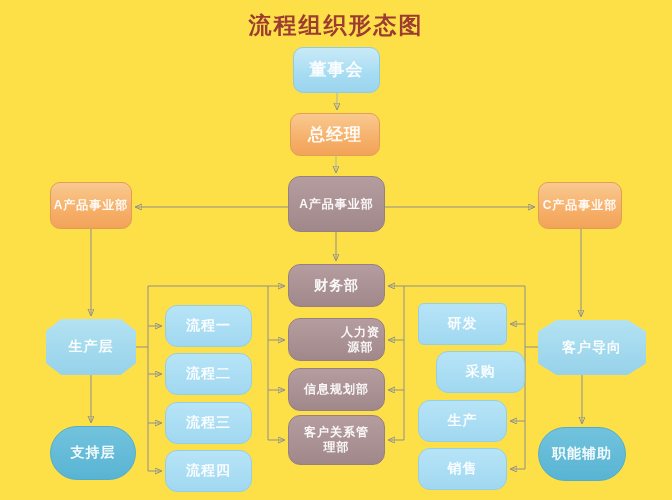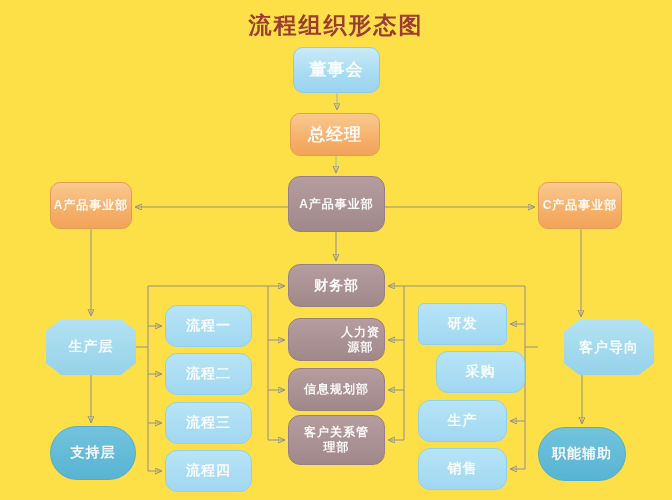--- a/index.html
+++ b/index.html
@@ -80,21 +80,21 @@
   #proc1        {left:165px;top:305px;width:87px;height:42px;}
   #proc2        {left:165px;top:353px;width:87px;height:42px;}
   #proc3        {left:165px;top:402px;width:87px;height:42px;}
   #proc4        {left:165px;top:450px;width:87px;height:42px;}
   #rnd          {left:418px;top:303px;width:89px;height:42px;border-radius:6px;}
   #purch        {left:436px;top:351px;width:89px;height:42px;}
   #prod         {left:418px;top:400px;width:89px;height:42px;}
   #sales        {left:418px;top:448px;width:89px;height:42px;}
   #prodLayer    {left:46px; top:319px;width:90px;height:56px;}
   #suppLayer    {left:50px; top:426px;width:86px;height:54px;}
-  #custOrient   {left:564px;top:320px;width:90px;height:55px;}
+  #custOrient   {left:538px;top:320px;width:108px;height:55px;}
   #funcSupport  {left:538px;top:427px;width:88px;height:54px;}
 </style>
 </head>
 <body>
 
 <div class="canvas">
 
   <div class="page-title">流程组织形态图</div>
 
   <svg class="connectors" width="672" height="500" viewBox="0 0 672 500">

